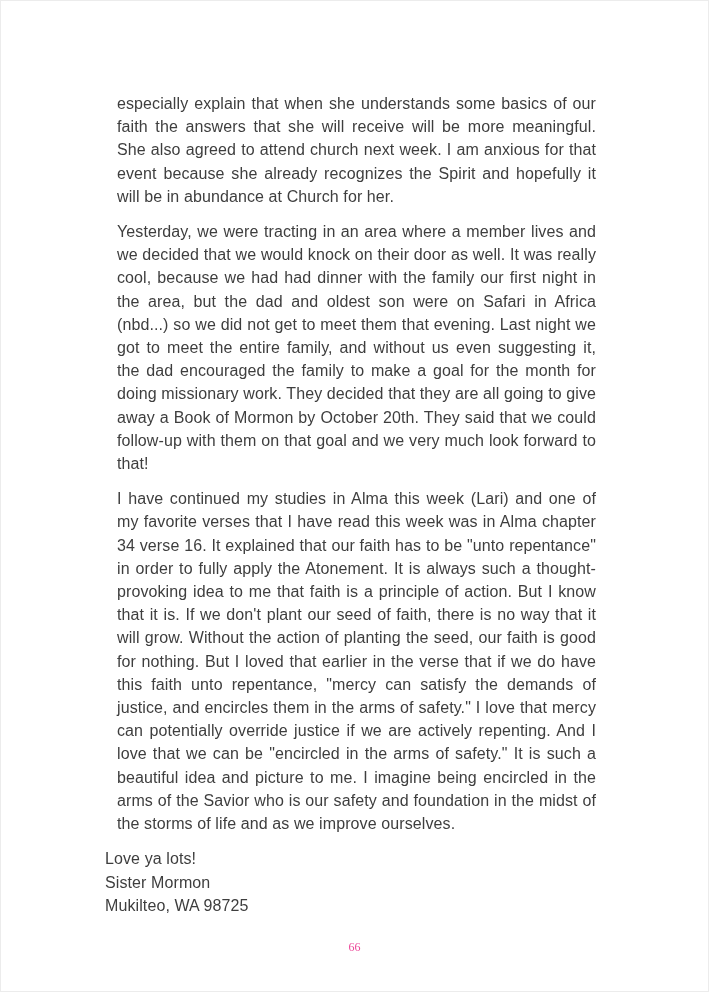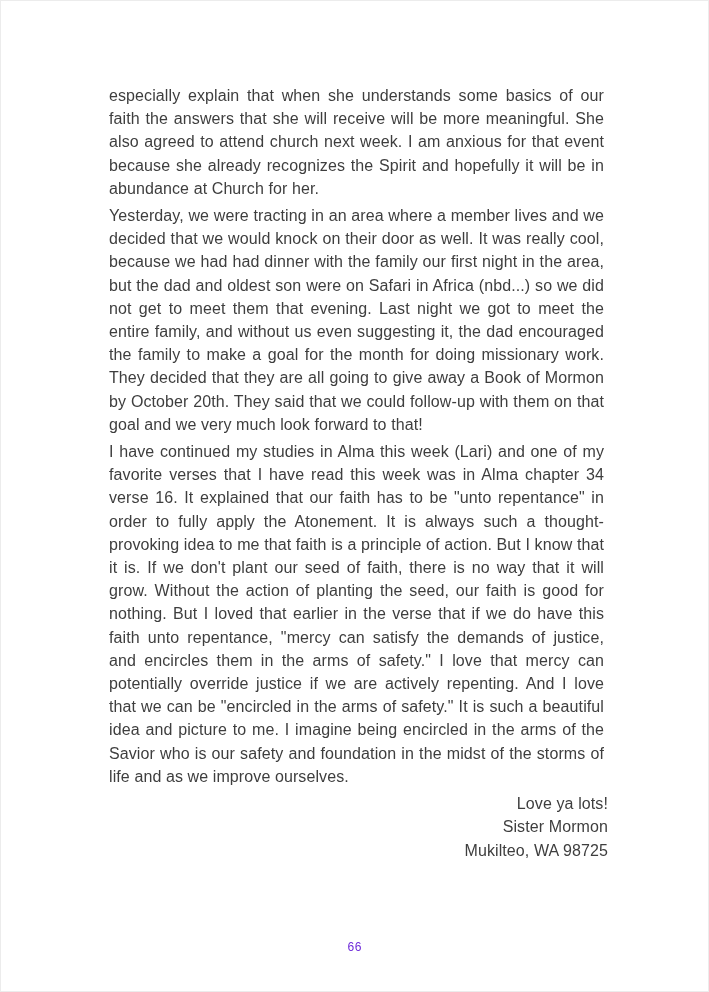--- a/index.html
+++ b/index.html
@@ -20,37 +20,37 @@
     left: 104px;
     top: 79px;
     width: 503px;
     color: #3e3e3e;
     font-family: "Liberation Sans", sans-serif;
     font-size: 16px;
     line-height: 23.2px;
     letter-spacing: 0.1px;
   }
   p.para {
-    margin: 4px;
+    margin: 12px;
     text-align: justify;
     text-justify: inter-word;
   }
   p.line {
     margin: 0;
-    text-align: right;
+    text-align: left;
   }
   .page-number {
     position: absolute;
     left: 0;
     right: 0;
     bottom: 36px;
     text-align: center;
-    font-family: Liberation Mono, monospace;
+    font-family: Liberation Serif, serif;
     font-size: 12px;
-    color: #6d28d9;
+    color: #ec4899;
   }
 </style>
 </head>
 <body>
 
 <main class="page-content">
   <p class="para">especially explain that when she understands some basics of our faith the answers that she will receive will be more meaningful. She also agreed to attend church next week. I am anxious for that event because she already recognizes the Spirit and hopefully it will be in abundance at Church for her.</p>
   <p class="para">Yesterday, we were tracting in an area where a member lives and we decided that we would knock on their door as well. It was really cool, because we had had dinner with the family our first night in the area, but the dad and oldest son were on Safari in Africa (nbd...) so we did not get to meet them that evening. Last night we got to meet the entire family, and without us even suggesting it, the dad encouraged the family to make a goal for the month for doing missionary work. They decided that they are all going to give away a Book of Mormon by October 20th. They said that we could follow-up with them on that goal and we very much look forward to that!</p>
   <p class="para">I have continued my studies in Alma this week (Lari) and one of my favorite verses that I have read this week was in Alma chapter 34 verse 16. It explained that our faith has to be "unto repentance" in order to fully apply the Atonement. It is always such a thought-provoking idea to me that faith is a principle of action. But I know that it is. If we don't plant our seed of faith, there is no way that it will grow. Without the action of planting the seed, our faith is good for nothing. But I loved that earlier in the verse that if we do have this faith unto repentance, "mercy can satisfy the demands of justice, and encircles them in the arms of safety." I love that mercy can potentially override justice if we are actively repenting. And I love that we can be "encircled in the arms of safety." It is such a beautiful idea and picture to me. I imagine being encircled in the arms of the Savior who is our safety and foundation in the midst of the storms of life and as we improve ourselves.</p>
   <p class="line">Love ya lots!</p>

